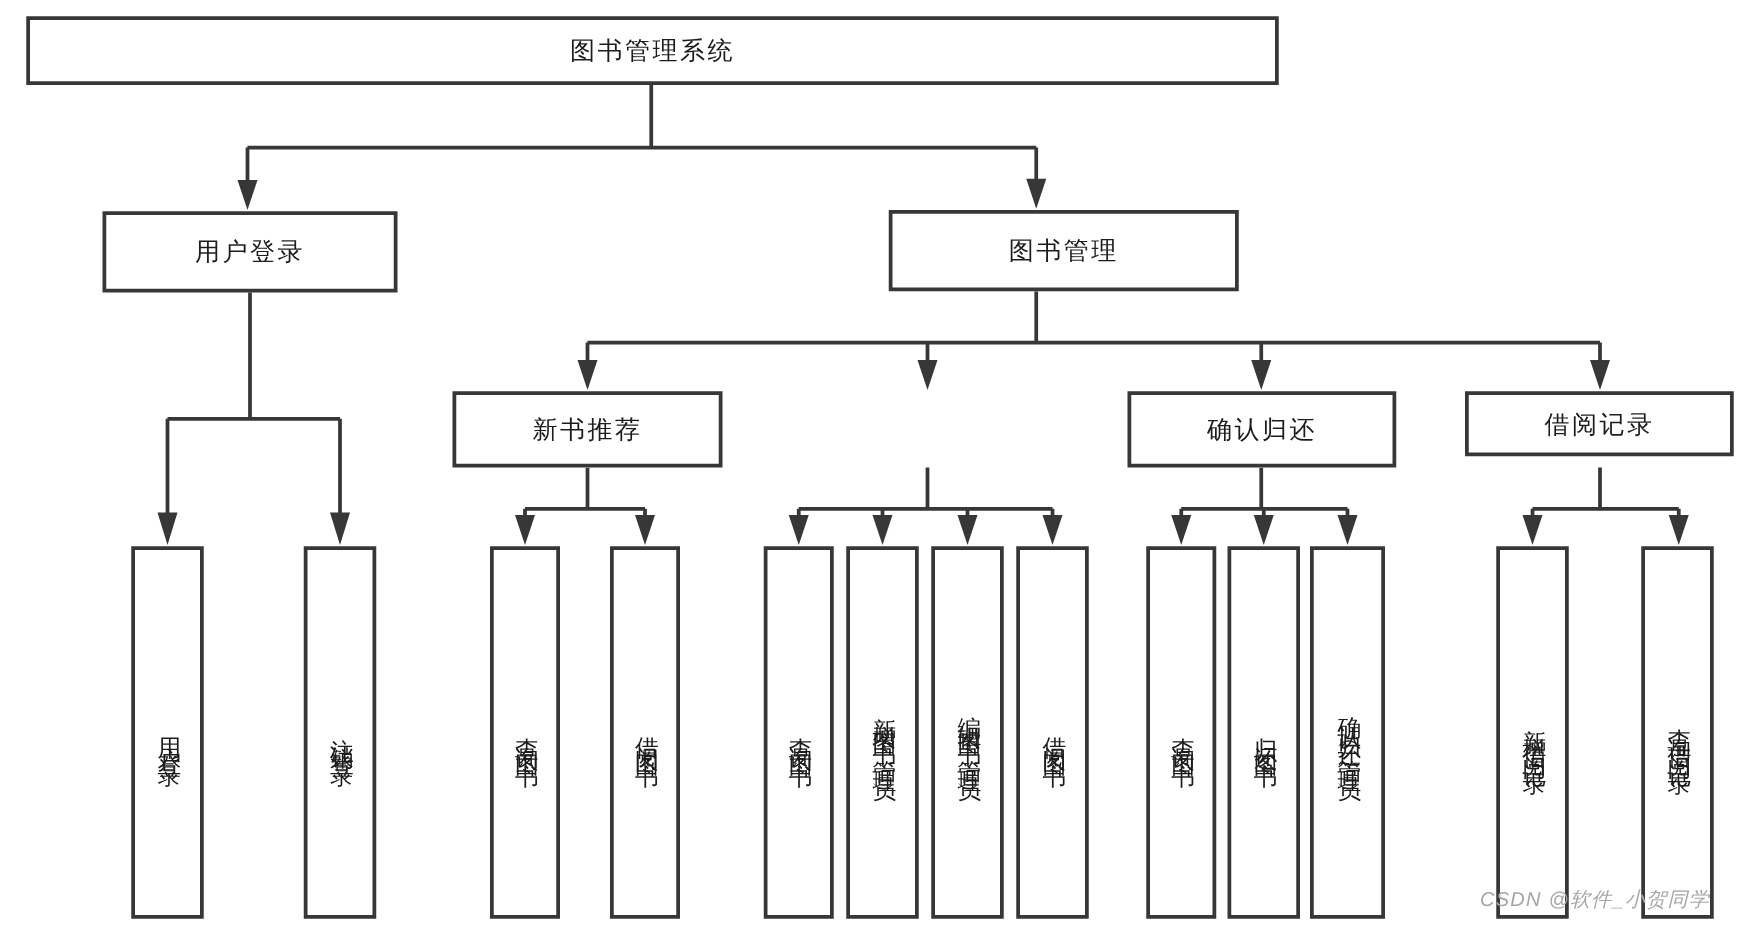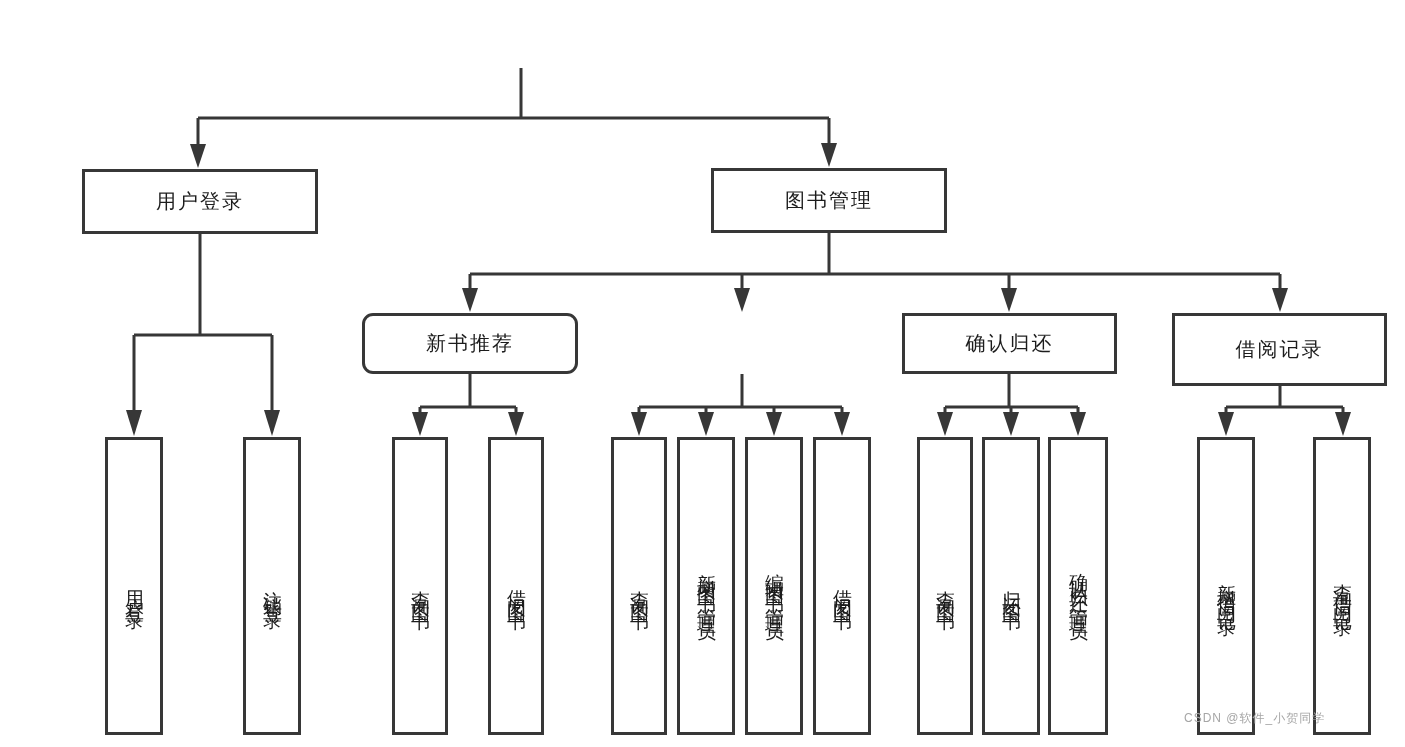--- a/index.html
+++ b/index.html
@@ -25,24 +25,25 @@
     writing-mode:vertical-rl;
     text-orientation:mixed;
     font-size:19px;
     letter-spacing:7px;
     line-height:1.2;
     padding-top:6px;
   }
   .watermark{
     position:absolute;
     left:1184px;top:710px;
-    font-size:12px;
+    font-size:16px;
     color:#a6a6a6;
     letter-spacing:1px;
     white-space:nowrap;
+    font-style:italic;
   }
 </style>
 </head>
 <body>
 
 <div class="canvas">
 
   <svg class="wires" width="1405" height="747" viewBox="0 0 1405 747">
     <g stroke="#373737" stroke-width="3" fill="none">
 
@@ -76,27 +77,28 @@
       <polygon points="766,412 782,412 774,436"></polygon>
       <polygon points="834,412 850,412 842,436"></polygon>
       <polygon points="937,412 953,412 945,436"></polygon>
       <polygon points="1003,412 1019,412 1011,436"></polygon>
       <polygon points="1070,412 1086,412 1078,436"></polygon>
       <polygon points="1218,412 1234,412 1226,436"></polygon>
       <polygon points="1335,412 1351,412 1343,436"></polygon>
     </g>
   </svg>
 
+  <div class="node h-node" style="left:21px;top:13px;width:1002px;height:55px;">图书管理系统</div>
 
   <div class="node h-node" style="left:82px;top:169px;width:236px;height:65px;">用户登录</div>
-  <div class="node h-node" style="left:711px;top:168px;width:236px;height:65px;">图书管理</div>
+  <div class="node h-node" style="left:711px;top:168px;width:280px;height:65px;">图书管理</div>
 
-  <div class="node h-node" style="left:362px;top:313px;width:216px;height:61px;border-radius:11px;">新书推荐</div>
+  <div class="node h-node" style="left:362px;top:313px;width:216px;height:61px;">新书推荐</div>
   <div class="node h-node" style="left:902px;top:313px;width:215px;height:61px;">确认归还</div>
-  <div class="node h-node" style="left:1172px;top:313px;width:215px;height:73px;">借阅记录</div>
+  <div class="node h-node" style="left:1172px;top:313px;width:215px;height:52px;">借阅记录</div>
 
   <div class="node v-node" style="left:105px;top:437px;width:58px;height:298px;">用户登录</div>
   <div class="node v-node" style="left:243px;top:437px;width:58px;height:298px;">注销登录</div>
 
   <div class="node v-node" style="left:392px;top:437px;width:56px;height:298px;">查询图书</div>
   <div class="node v-node" style="left:488px;top:437px;width:56px;height:298px;">借阅图书</div>
 
   <div class="node v-node" style="left:611px;top:437px;width:56px;height:298px;">查询图书</div>
   <div class="node v-node" style="left:677px;top:437px;width:58px;height:298px;">新增图书（管理员）</div>
   <div class="node v-node" style="left:745px;top:437px;width:58px;height:298px;">编辑图书（管理员）</div>

